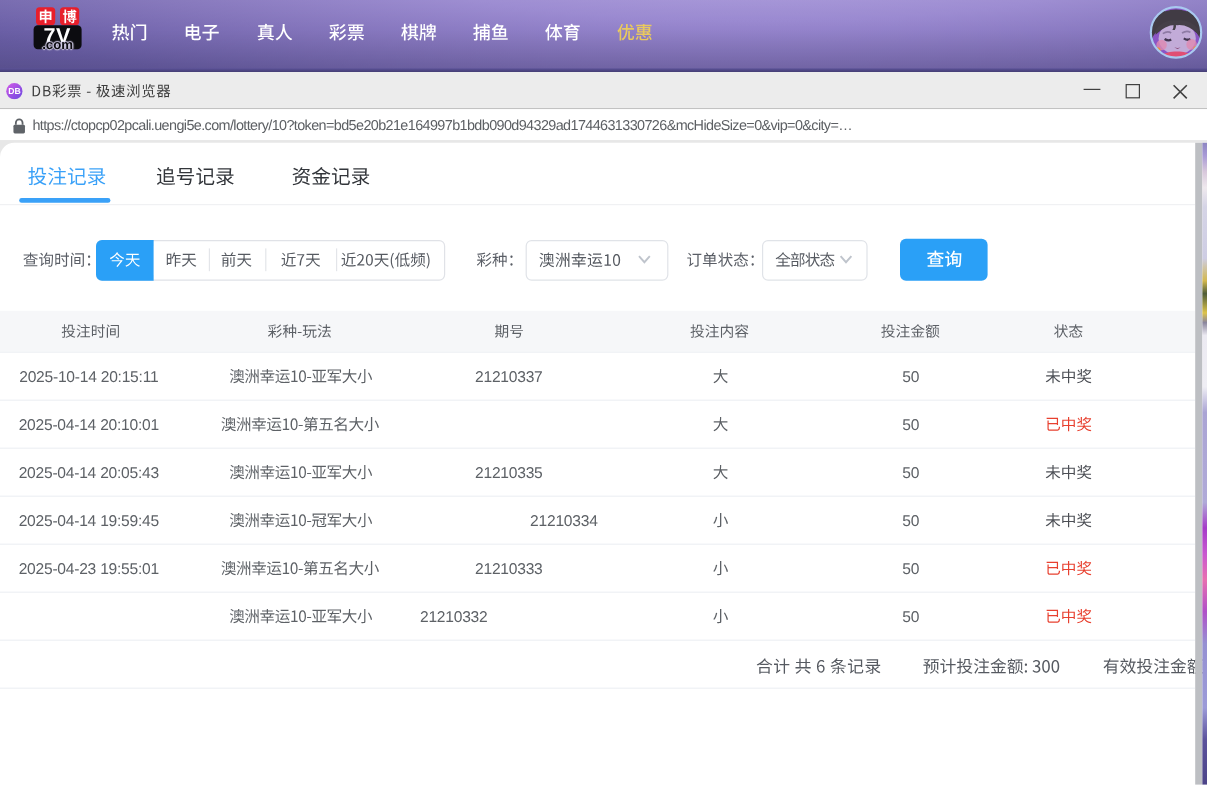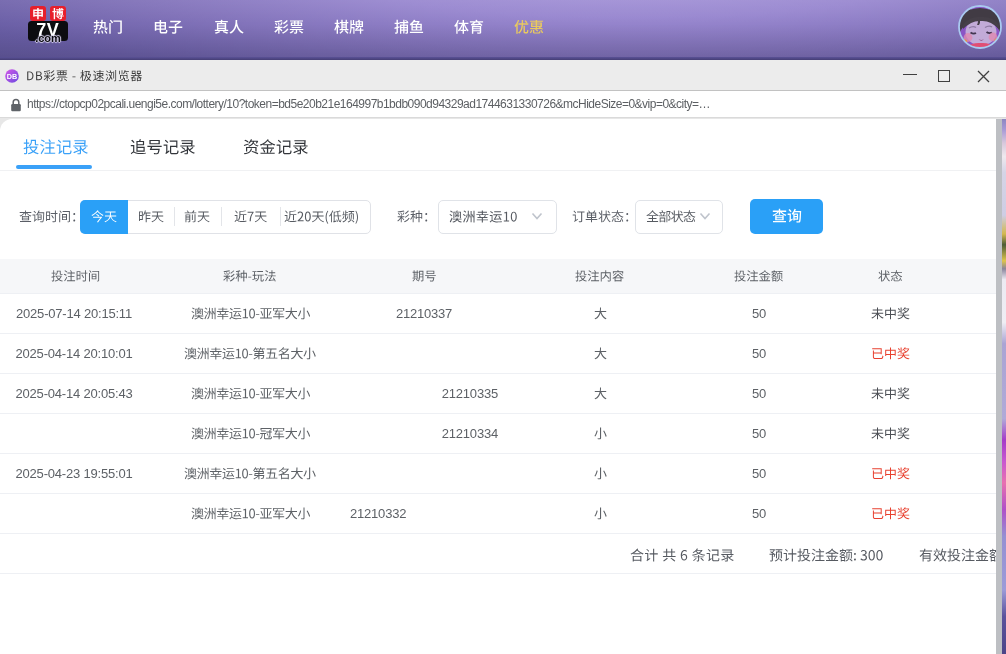--- a/index.html
+++ b/index.html
@@ -257,21 +257,21 @@
 <svg style="position:absolute;left:734.4px;top:267.4px" width="53" height="20" viewBox="0 0 53 20">
       <g transform="translate(0,13.53)">
         <path d="M2.3 -10.3V-7.8H0.6V-7.0H2.3V-4.3C1.6 -4.1 0.9 -3.9 0.4 -3.8L0.7 -2.9L2.3 -3.4V-0.2C2.3 -0.0 2.2 0.0 2.0 0.0C1.9 0.0 1.3 0.1 0.7 0.0C0.9 0.3 1.0 0.7 1.0 0.9C1.9 0.9 2.4 0.9 2.7 0.7C3.0 0.6 3.1 0.3 3.1 -0.2V-3.7L4.4 -4.0L4.3 -4.9L3.1 -4.6V-7.0H4.7V-7.8H3.1V-10.3ZM5.8 -9.9V-8.5C5.8 -7.7 5.6 -6.6 4.2 -5.9C4.4 -5.7 4.7 -5.4 4.8 -5.2C6.4 -6.1 6.7 -7.4 6.7 -8.5V-9.0H8.8V-7.1C8.8 -6.1 9.0 -5.8 9.9 -5.8C10.1 -5.8 10.7 -5.8 10.9 -5.8C11.2 -5.8 11.5 -5.8 11.6 -5.8C11.6 -6.0 11.5 -6.4 11.5 -6.6C11.4 -6.6 11.1 -6.6 10.9 -6.6C10.7 -6.6 10.1 -6.6 10.0 -6.6C9.8 -6.6 9.7 -6.7 9.7 -7.0V-9.9ZM9.7 -4.0C9.2 -3.1 8.6 -2.3 7.8 -1.7C7.0 -2.3 6.3 -3.1 5.9 -4.0ZM4.6 -4.9V-4.0H5.1L5.0 -4.0C5.5 -2.9 6.2 -1.9 7.0 -1.1C6.0 -0.5 4.8 -0.1 3.6 0.2C3.8 0.4 4.0 0.8 4.1 1.0C5.4 0.7 6.7 0.2 7.7 -0.5C8.7 0.2 9.9 0.7 11.2 1.0C11.3 0.8 11.6 0.4 11.8 0.1C10.6 -0.1 9.5 -0.5 8.5 -1.1C9.6 -2.0 10.4 -3.2 10.9 -4.7L10.3 -4.9L10.2 -4.9Z M13.5 -9.5C14.3 -9.1 15.3 -8.5 15.8 -8.1L16.3 -8.9C15.8 -9.3 14.8 -9.8 14.0 -10.2ZM12.8 -6.1C13.6 -5.7 14.6 -5.2 15.1 -4.8L15.6 -5.5C15.1 -5.9 14.1 -6.5 13.3 -6.8ZM13.2 0.2 13.9 0.8C14.7 -0.3 15.5 -1.8 16.2 -3.1L15.5 -3.8C14.8 -2.3 13.8 -0.7 13.2 0.2ZM19.0 -10.1C19.5 -9.4 19.9 -8.6 20.1 -8.0L21.0 -8.4C20.8 -8.9 20.3 -9.8 19.9 -10.4ZM16.4 -8.0V-7.1H19.6V-4.3H16.9V-3.5H19.6V-0.3H16.0V0.6H24.1V-0.3H20.6V-3.5H23.4V-4.3H20.6V-7.1H23.8V-8.0Z M27.0 -2.7C27.5 -2.0 28.0 -1.0 28.2 -0.4L29.0 -0.8C28.8 -1.4 28.3 -2.3 27.8 -3.0ZM33.6 -3.0C33.3 -2.3 32.8 -1.3 32.3 -0.7L33.0 -0.4C33.5 -1.0 34.0 -1.9 34.5 -2.6ZM30.7 -10.4C29.6 -8.6 27.3 -7.2 25.0 -6.4C25.2 -6.2 25.5 -5.8 25.6 -5.6C26.3 -5.8 26.9 -6.1 27.6 -6.5V-5.8H30.2V-4.1H26.0V-3.3H30.2V-0.2H25.4V0.6H36.1V-0.2H31.2V-3.3H35.5V-4.1H31.2V-5.8H33.9V-6.6C34.6 -6.2 35.3 -5.9 35.9 -5.6C36.1 -5.9 36.3 -6.2 36.6 -6.4C34.7 -7.0 32.5 -8.3 31.3 -9.6L31.6 -10.1ZM33.8 -6.6H27.9C29.0 -7.3 30.0 -8.1 30.8 -9.0C31.6 -8.1 32.7 -7.3 33.8 -6.6Z M45.4 -6.1C45.4 -2.3 45.2 -0.6 42.5 0.4C42.7 0.5 42.9 0.8 43.0 1.0C45.9 -0.0 46.2 -2.0 46.2 -6.1ZM46.0 -1.0C46.8 -0.4 47.8 0.4 48.3 0.9L48.9 0.3C48.3 -0.2 47.3 -1.0 46.5 -1.6ZM43.4 -7.5V-1.7H44.2V-6.8H47.4V-1.7H48.2V-7.5H45.9C46.0 -7.9 46.2 -8.3 46.3 -8.8H48.6V-9.6H43.2V-8.8H45.5C45.4 -8.4 45.2 -7.9 45.1 -7.5ZM39.5 -10.1C39.7 -9.8 39.9 -9.5 40.0 -9.2H37.7V-7.3H38.5V-8.4H42.2V-7.3H43.0V-9.2H41.0C40.8 -9.5 40.6 -10.0 40.4 -10.3ZM38.4 -2.9V0.9H39.3V0.5H41.4V0.9H42.3V-2.9ZM39.3 -0.3V-2.1H41.4V-0.3ZM38.7 -5.1 39.7 -4.6C39.0 -4.1 38.2 -3.8 37.4 -3.5C37.5 -3.3 37.7 -2.9 37.8 -2.7C38.7 -3.0 39.6 -3.5 40.4 -4.2C41.2 -3.8 42.0 -3.3 42.4 -3.0L43.1 -3.6C42.6 -3.9 41.8 -4.4 41.1 -4.8C41.7 -5.4 42.2 -6.1 42.5 -6.8L42.0 -7.2L41.9 -7.1H40.0C40.1 -7.4 40.2 -7.6 40.4 -7.8L39.5 -8.0C39.2 -7.2 38.4 -6.2 37.4 -5.5C37.6 -5.3 37.8 -5.1 37.9 -4.9C38.6 -5.3 39.1 -5.9 39.5 -6.4H41.4C41.1 -5.9 40.7 -5.5 40.3 -5.2L39.3 -5.7Z" fill="#5c6066"></path>
       </g>
     </svg>
 <svg style="position:absolute;left:877.7px;top:267.4px" width="29" height="20" viewBox="0 0 29 20">
       <g transform="translate(0,13.53)">
         <path d="M9.1 -9.5C9.7 -8.8 10.3 -7.9 10.6 -7.3L11.3 -7.8C11.0 -8.4 10.4 -9.2 9.8 -9.9ZM0.6 -8.3C1.2 -7.6 1.9 -6.6 2.2 -6.0L2.9 -6.5C2.6 -7.1 1.9 -8.0 1.3 -8.7ZM7.2 -10.3V-7.4L7.2 -6.7H4.4V-5.8H7.2C7.0 -3.8 6.3 -1.5 4.0 0.4C4.3 0.5 4.6 0.8 4.8 1.0C6.6 -0.6 7.5 -2.4 7.9 -4.2C8.5 -1.9 9.6 -0.1 11.3 1.0C11.4 0.7 11.7 0.4 12.0 0.2C10.0 -0.9 8.9 -3.1 8.3 -5.8H11.7V-6.7H8.1L8.2 -7.4V-10.3ZM0.4 -2.4 0.9 -1.6C1.6 -2.2 2.3 -2.9 3.0 -3.6V1.0H3.9V-10.3H3.0V-4.7C2.1 -3.8 1.1 -2.9 0.4 -2.4Z M17.0 -5.0C17.7 -4.6 18.6 -4.0 19.0 -3.5L19.8 -4.0C19.3 -4.5 18.5 -5.1 17.8 -5.5ZM15.6 -3.0V-0.6C15.6 0.5 16.0 0.7 17.4 0.7C17.7 0.7 20.0 0.7 20.3 0.7C21.5 0.7 21.8 0.3 21.9 -1.2C21.6 -1.3 21.3 -1.4 21.1 -1.6C21.0 -0.3 20.9 -0.1 20.2 -0.1C19.7 -0.1 17.8 -0.1 17.5 -0.1C16.7 -0.1 16.5 -0.2 16.5 -0.6V-3.0ZM17.3 -3.3C18.0 -2.6 18.9 -1.7 19.3 -1.1L20.0 -1.6C19.6 -2.2 18.8 -3.1 18.0 -3.7ZM21.5 -2.9C22.1 -1.8 22.8 -0.4 23.0 0.4L23.9 0.1C23.6 -0.8 23.0 -2.1 22.3 -3.1ZM14.2 -3.0C14.0 -2.0 13.5 -0.7 13.0 0.1L13.8 0.5C14.3 -0.3 14.7 -1.7 15.0 -2.7ZM18.0 -10.4C18.0 -9.8 17.9 -9.2 17.8 -8.6H13.0V-7.7H17.5C16.9 -6.1 15.7 -4.8 12.9 -4.1C13.1 -3.9 13.3 -3.5 13.4 -3.3C16.6 -4.2 17.9 -5.8 18.5 -7.7C19.4 -5.5 21.0 -4.0 23.5 -3.4C23.6 -3.6 23.9 -4.0 24.1 -4.2C21.9 -4.7 20.3 -6.0 19.5 -7.7H24.0V-8.6H18.7C18.8 -9.2 18.9 -9.8 19.0 -10.4Z" fill="#5c6066"></path>
       </g>
     </svg>
-<div class="t13" style="left:0px;top:293.5px;width:148px;text-align:center">2025-07-14 20:15:11</div>
+<div class="t13" style="left:0px;top:293.5px;width:148px;text-align:center">2025-10-14 20:15:11</div>
 <svg style="position:absolute;left:190.5px;top:303.9px" width="123" height="21" viewBox="0 0 123 21">
       <g transform="translate(0,14.30)">
         <path d="M5.8 -8.2C6.1 -7.8 6.5 -7.2 6.7 -6.9L7.3 -7.2C7.1 -7.5 6.8 -8.1 6.4 -8.5ZM9.4 -8.5C9.3 -8.1 8.9 -7.5 8.7 -7.1L9.2 -6.9C9.5 -7.2 9.8 -7.7 10.1 -8.2ZM8.5 -5.6C8.9 -5.1 9.5 -4.5 9.8 -4.1L10.3 -4.5C10.0 -4.9 9.4 -5.5 9.0 -6.0ZM1.1 -10.1C1.8 -9.7 2.7 -9.1 3.2 -8.7L3.8 -9.5C3.3 -9.8 2.4 -10.4 1.7 -10.8ZM0.5 -6.6C1.2 -6.2 2.2 -5.6 2.7 -5.3L3.2 -6.0C2.7 -6.4 1.8 -6.9 1.1 -7.3ZM0.8 0.3 1.7 0.9C2.2 -0.3 2.9 -1.9 3.4 -3.3L2.7 -3.8C2.1 -2.4 1.3 -0.7 0.8 0.3ZM7.6 -8.6V-6.7H5.6V-6.0H7.1C6.7 -5.5 6.1 -4.9 5.5 -4.6C5.7 -4.5 5.8 -4.2 5.9 -4.0C6.5 -4.4 7.2 -5.0 7.6 -5.6V-4.0H8.3V-6.0H10.5V-6.7H8.3V-8.6ZM7.5 -10.9C7.4 -10.6 7.3 -10.1 7.1 -9.6H4.3V-3.2H5.2V-8.8H10.9V-3.3H11.8V-9.6H8.1L8.6 -10.7ZM7.5 -3.4C7.5 -3.2 7.5 -2.9 7.4 -2.7H3.6V-1.8H7.1C6.6 -0.8 5.6 -0.1 3.4 0.2C3.5 0.4 3.8 0.8 3.9 1.1C6.2 0.6 7.4 -0.2 8.0 -1.5C8.7 -0.1 10.0 0.7 12.0 1.0C12.1 0.8 12.4 0.4 12.6 0.2C10.7 -0.0 9.4 -0.7 8.7 -1.8H12.3V-2.7H8.4C8.4 -2.9 8.4 -3.2 8.5 -3.4Z M18.0 -10.6V-6.1C18.0 -3.7 17.8 -1.4 16.2 0.5C16.5 0.6 16.8 0.9 17.0 1.0C18.7 -1.0 18.9 -3.5 18.9 -6.1V-10.6ZM17.0 -7.2C16.8 -6.2 16.5 -4.9 15.9 -4.1L16.7 -3.7C17.2 -4.5 17.5 -5.9 17.7 -7.0ZM19.0 -6.8C19.4 -5.9 19.7 -4.7 19.8 -3.9L20.6 -4.2C20.5 -5.0 20.1 -6.2 19.7 -7.0ZM13.7 -10.1C14.4 -9.7 15.4 -9.1 15.8 -8.6L16.4 -9.4C15.9 -9.8 15.0 -10.4 14.3 -10.8ZM13.1 -6.6C13.9 -6.2 14.9 -5.6 15.3 -5.3L15.9 -6.0C15.4 -6.4 14.4 -6.9 13.7 -7.3ZM13.4 0.4 14.3 0.9C14.8 -0.3 15.5 -1.9 16.0 -3.3L15.2 -3.8C14.7 -2.3 13.9 -0.7 13.4 0.4ZM23.6 -10.6V-4.6C23.3 -5.4 22.8 -6.5 22.3 -7.3L21.7 -7.0V-10.4H20.8V0.8H21.7V-6.8C22.2 -5.9 22.7 -4.7 22.9 -3.9L23.6 -4.2V1.0H24.5V-10.6Z M27.0 -4.4V-3.6H31.3V-2.0H26.3V-1.2H31.3V1.1H32.3V-1.2H37.3V-2.0H32.3V-3.6H36.7V-4.4H34.3C34.7 -4.9 35.0 -5.5 35.3 -6.0L34.3 -6.3C34.1 -5.8 33.7 -5.0 33.4 -4.4H29.5L30.2 -4.7C30.0 -5.1 29.7 -5.8 29.4 -6.3H37.7V-7.2H32.3V-8.7H36.3V-9.5H32.3V-10.9H31.3V-9.5H27.3V-8.7H31.3V-7.2H25.9V-6.3H29.3L28.4 -6.1C28.7 -5.6 29.0 -4.9 29.2 -4.4Z M42.9 -10.1V-9.2H49.4V-10.1ZM38.8 -9.6C39.6 -9.1 40.6 -8.3 41.1 -7.9L41.8 -8.6C41.3 -9.0 40.2 -9.7 39.5 -10.2ZM42.8 -1.5C43.2 -1.7 43.8 -1.8 48.7 -2.2L49.2 -1.2L50.1 -1.7C49.5 -2.7 48.5 -4.4 47.7 -5.6L46.9 -5.2C47.3 -4.6 47.8 -3.8 48.2 -3.0L43.9 -2.7C44.6 -3.7 45.3 -5.0 45.8 -6.2H50.4V-7.1H42.0V-6.2H44.7C44.2 -4.9 43.4 -3.6 43.2 -3.3C42.9 -2.9 42.7 -2.6 42.5 -2.5C42.6 -2.3 42.8 -1.8 42.8 -1.5ZM41.2 -6.4H38.5V-5.5H40.3V-1.3C39.7 -1.1 39.1 -0.5 38.4 0.2L39.1 1.1C39.8 0.2 40.4 -0.5 40.8 -0.5C41.1 -0.5 41.6 -0.1 42.1 0.2C43.0 0.8 44.1 0.9 45.7 0.9C47.1 0.9 49.3 0.9 50.2 0.8C50.2 0.5 50.4 0.0 50.5 -0.3C49.2 -0.1 47.2 -0.0 45.7 -0.0C44.3 -0.0 43.2 -0.1 42.3 -0.7C41.8 -1.0 41.5 -1.2 41.2 -1.4Z M51.7 0.0H57.0V-1.0H55.1V-9.5H54.1C53.6 -9.2 53.0 -9.0 52.2 -8.9V-8.1H53.9V-1.0H51.7Z M61.1 0.2C62.9 0.2 64.0 -1.5 64.0 -4.8C64.0 -8.1 62.9 -9.7 61.1 -9.7C59.3 -9.7 58.1 -8.1 58.1 -4.8C58.1 -1.5 59.3 0.2 61.1 0.2ZM61.1 -0.8C60.0 -0.8 59.3 -2.0 59.3 -4.8C59.3 -7.6 60.0 -8.8 61.1 -8.8C62.2 -8.8 62.9 -7.6 62.9 -4.8C62.9 -2.0 62.2 -0.8 61.1 -0.8Z M64.9 -3.2H68.3V-4.1H64.9Z M79.4 -7.3C78.9 -6.0 78.1 -4.2 77.4 -3.0L78.3 -2.7C78.9 -3.8 79.7 -5.5 80.3 -7.0ZM69.6 -7.0C70.2 -5.6 71.0 -3.7 71.3 -2.6L72.2 -3.0C71.9 -4.1 71.1 -5.9 70.4 -7.3ZM69.4 -10.1V-9.2H72.8V-0.7H69.1V0.3H80.9V-0.7H77.0V-9.2H80.6V-10.1ZM73.8 -0.7V-9.2H76.0V-0.7Z M82.1 -10.4V-7.6H83.1V-9.5H92.2V-7.6H93.2V-10.4ZM83.9 -3.5C84.0 -3.6 84.4 -3.7 85.2 -3.7H87.6V-2.0H82.1V-1.1H87.6V1.0H88.6V-1.1H93.2V-2.0H88.6V-3.7H92.2L92.2 -4.5H88.6V-6.0H87.6V-4.5H84.8C85.3 -5.2 85.7 -5.9 86.1 -6.7H91.8V-7.5H86.5C86.7 -8.0 86.8 -8.4 87.0 -8.8L86.0 -9.1C85.8 -8.6 85.6 -8.0 85.4 -7.5H83.5V-6.7H85.0C84.7 -6.0 84.4 -5.5 84.3 -5.2C84.0 -4.8 83.8 -4.5 83.5 -4.4C83.7 -4.1 83.8 -3.7 83.9 -3.5Z M99.8 -10.9C99.8 -9.9 99.8 -8.6 99.6 -7.2H94.6V-6.2H99.4C98.9 -3.7 97.6 -1.2 94.4 0.2C94.6 0.4 94.9 0.8 95.1 1.0C98.3 -0.4 99.7 -2.9 100.3 -5.4C101.3 -2.5 103.0 -0.2 105.5 1.0C105.7 0.7 106.0 0.3 106.2 0.1C103.7 -0.9 102.0 -3.3 101.1 -6.2H106.0V-7.2H100.6C100.8 -8.6 100.8 -9.9 100.8 -10.9Z M112.5 -10.7V-0.3C112.5 -0.1 112.4 0.0 112.1 0.0C111.8 0.1 110.9 0.1 110.0 0.0C110.1 0.3 110.3 0.8 110.4 1.0C111.6 1.1 112.4 1.0 112.9 0.9C113.3 0.7 113.5 0.4 113.5 -0.3V-10.7ZM115.6 -7.4C116.7 -5.6 117.8 -3.1 118.1 -1.6L119.1 -2.0C118.8 -3.6 117.7 -6.0 116.5 -7.8ZM109.1 -7.7C108.7 -5.9 108.0 -3.7 106.9 -2.3C107.1 -2.2 107.6 -2.0 107.8 -1.8C109.0 -3.2 109.7 -5.6 110.2 -7.5Z" fill="#5d6166"></path>
       </g>
     </svg>
 <div class="t13" style="left:350px;top:293.5px;width:148px;text-align:center">21210337</div>
 <svg style="position:absolute;left:593.5px;top:303.9px" width="17" height="21" viewBox="0 0 17 21">
       <g transform="translate(0,14.30)">
         <path d="M6.0 -10.9C6.0 -9.9 6.0 -8.6 5.8 -7.2H0.8V-6.2H5.6C5.1 -3.7 3.8 -1.2 0.6 0.2C0.8 0.4 1.1 0.8 1.3 1.0C4.5 -0.4 5.9 -2.9 6.5 -5.4C7.5 -2.5 9.2 -0.2 11.7 1.0C11.9 0.7 12.2 0.3 12.5 0.1C9.9 -0.9 8.2 -3.3 7.3 -6.2H12.2V-7.2H6.8C7.0 -8.6 7.0 -9.9 7.0 -10.9Z" fill="#5d6166"></path>
       </g>
@@ -298,32 +298,33 @@
       <g transform="translate(0,14.30)">
         <path d="M1.2 -10.1V-9.1H9.7V-5.7H2.9V-7.9H1.9V-1.3C1.9 0.3 2.6 0.7 4.7 0.7C5.2 0.7 9.0 0.7 9.6 0.7C11.7 0.7 12.1 -0.0 12.4 -2.4C12.1 -2.5 11.6 -2.7 11.4 -2.8C11.2 -0.7 11.0 -0.3 9.6 -0.3C8.7 -0.3 5.3 -0.3 4.6 -0.3C3.2 -0.3 2.9 -0.5 2.9 -1.3V-4.8H9.7V-4.1H10.7V-10.1Z M19.0 -10.9V-8.6H14.2V-2.4H15.2V-3.2H19.0V1.0H20.0V-3.2H23.7V-2.5H24.7V-8.6H20.0V-10.9ZM15.2 -4.2V-7.6H19.0V-4.2ZM23.7 -4.2H20.0V-7.6H23.7Z M27.0 -9.9C27.4 -9.2 28.0 -8.3 28.2 -7.8L29.0 -8.2C28.8 -8.8 28.2 -9.6 27.7 -10.2ZM32.0 -4.5C32.0 -4.2 31.9 -3.9 31.9 -3.6H26.8V-2.7H31.6C31.0 -1.2 29.7 -0.3 26.6 0.2C26.7 0.4 27.0 0.8 27.0 1.0C30.3 0.5 31.8 -0.7 32.5 -2.3C33.5 -0.4 35.2 0.6 37.9 1.0C38.0 0.7 38.3 0.3 38.5 0.1C35.9 -0.2 34.1 -1.0 33.3 -2.7H38.2V-3.6H32.9C33.0 -3.9 33.0 -4.2 33.1 -4.5ZM26.6 -6.1 27.0 -5.3C27.8 -5.7 28.7 -6.2 29.6 -6.7V-4.5H30.6V-10.9H29.6V-7.6C28.5 -7.0 27.4 -6.5 26.6 -6.1ZM33.8 -11.0C33.3 -10.0 32.2 -8.9 31.1 -8.3C31.3 -8.1 31.5 -7.8 31.7 -7.6C32.3 -8.0 32.9 -8.4 33.4 -9.0H37.1C36.6 -8.0 35.9 -7.3 35.0 -6.7C34.6 -7.2 34.0 -7.9 33.4 -8.3L32.7 -7.9C33.2 -7.4 33.9 -6.8 34.3 -6.3C33.3 -5.8 32.1 -5.6 30.9 -5.4C31.1 -5.2 31.3 -4.8 31.4 -4.6C34.6 -5.1 37.2 -6.4 38.3 -9.6L37.7 -9.9L37.5 -9.8H34.2C34.4 -10.1 34.5 -10.4 34.7 -10.7Z" fill="#e8402f"></path>
       </g>
     </svg>
 <div class="t13" style="left:0px;top:373.5px;width:148px;text-align:center">2025-04-14 20:05:43</div>
 <svg style="position:absolute;left:190.5px;top:383.9px" width="123" height="21" viewBox="0 0 123 21">
       <g transform="translate(0,14.30)">
         <path d="M5.8 -8.2C6.1 -7.8 6.5 -7.2 6.7 -6.9L7.3 -7.2C7.1 -7.5 6.8 -8.1 6.4 -8.5ZM9.4 -8.5C9.3 -8.1 8.9 -7.5 8.7 -7.1L9.2 -6.9C9.5 -7.2 9.8 -7.7 10.1 -8.2ZM8.5 -5.6C8.9 -5.1 9.5 -4.5 9.8 -4.1L10.3 -4.5C10.0 -4.9 9.4 -5.5 9.0 -6.0ZM1.1 -10.1C1.8 -9.7 2.7 -9.1 3.2 -8.7L3.8 -9.5C3.3 -9.8 2.4 -10.4 1.7 -10.8ZM0.5 -6.6C1.2 -6.2 2.2 -5.6 2.7 -5.3L3.2 -6.0C2.7 -6.4 1.8 -6.9 1.1 -7.3ZM0.8 0.3 1.7 0.9C2.2 -0.3 2.9 -1.9 3.4 -3.3L2.7 -3.8C2.1 -2.4 1.3 -0.7 0.8 0.3ZM7.6 -8.6V-6.7H5.6V-6.0H7.1C6.7 -5.5 6.1 -4.9 5.5 -4.6C5.7 -4.5 5.8 -4.2 5.9 -4.0C6.5 -4.4 7.2 -5.0 7.6 -5.6V-4.0H8.3V-6.0H10.5V-6.7H8.3V-8.6ZM7.5 -10.9C7.4 -10.6 7.3 -10.1 7.1 -9.6H4.3V-3.2H5.2V-8.8H10.9V-3.3H11.8V-9.6H8.1L8.6 -10.7ZM7.5 -3.4C7.5 -3.2 7.5 -2.9 7.4 -2.7H3.6V-1.8H7.1C6.6 -0.8 5.6 -0.1 3.4 0.2C3.5 0.4 3.8 0.8 3.9 1.1C6.2 0.6 7.4 -0.2 8.0 -1.5C8.7 -0.1 10.0 0.7 12.0 1.0C12.1 0.8 12.4 0.4 12.6 0.2C10.7 -0.0 9.4 -0.7 8.7 -1.8H12.3V-2.7H8.4C8.4 -2.9 8.4 -3.2 8.5 -3.4Z M18.0 -10.6V-6.1C18.0 -3.7 17.8 -1.4 16.2 0.5C16.5 0.6 16.8 0.9 17.0 1.0C18.7 -1.0 18.9 -3.5 18.9 -6.1V-10.6ZM17.0 -7.2C16.8 -6.2 16.5 -4.9 15.9 -4.1L16.7 -3.7C17.2 -4.5 17.5 -5.9 17.7 -7.0ZM19.0 -6.8C19.4 -5.9 19.7 -4.7 19.8 -3.9L20.6 -4.2C20.5 -5.0 20.1 -6.2 19.7 -7.0ZM13.7 -10.1C14.4 -9.7 15.4 -9.1 15.8 -8.6L16.4 -9.4C15.9 -9.8 15.0 -10.4 14.3 -10.8ZM13.1 -6.6C13.9 -6.2 14.9 -5.6 15.3 -5.3L15.9 -6.0C15.4 -6.4 14.4 -6.9 13.7 -7.3ZM13.4 0.4 14.3 0.9C14.8 -0.3 15.5 -1.9 16.0 -3.3L15.2 -3.8C14.7 -2.3 13.9 -0.7 13.4 0.4ZM23.6 -10.6V-4.6C23.3 -5.4 22.8 -6.5 22.3 -7.3L21.7 -7.0V-10.4H20.8V0.8H21.7V-6.8C22.2 -5.9 22.7 -4.7 22.9 -3.9L23.6 -4.2V1.0H24.5V-10.6Z M27.0 -4.4V-3.6H31.3V-2.0H26.3V-1.2H31.3V1.1H32.3V-1.2H37.3V-2.0H32.3V-3.6H36.7V-4.4H34.3C34.7 -4.9 35.0 -5.5 35.3 -6.0L34.3 -6.3C34.1 -5.8 33.7 -5.0 33.4 -4.4H29.5L30.2 -4.7C30.0 -5.1 29.7 -5.8 29.4 -6.3H37.7V-7.2H32.3V-8.7H36.3V-9.5H32.3V-10.9H31.3V-9.5H27.3V-8.7H31.3V-7.2H25.9V-6.3H29.3L28.4 -6.1C28.7 -5.6 29.0 -4.9 29.2 -4.4Z M42.9 -10.1V-9.2H49.4V-10.1ZM38.8 -9.6C39.6 -9.1 40.6 -8.3 41.1 -7.9L41.8 -8.6C41.3 -9.0 40.2 -9.7 39.5 -10.2ZM42.8 -1.5C43.2 -1.7 43.8 -1.8 48.7 -2.2L49.2 -1.2L50.1 -1.7C49.5 -2.7 48.5 -4.4 47.7 -5.6L46.9 -5.2C47.3 -4.6 47.8 -3.8 48.2 -3.0L43.9 -2.7C44.6 -3.7 45.3 -5.0 45.8 -6.2H50.4V-7.1H42.0V-6.2H44.7C44.2 -4.9 43.4 -3.6 43.2 -3.3C42.9 -2.9 42.7 -2.6 42.5 -2.5C42.6 -2.3 42.8 -1.8 42.8 -1.5ZM41.2 -6.4H38.5V-5.5H40.3V-1.3C39.7 -1.1 39.1 -0.5 38.4 0.2L39.1 1.1C39.8 0.2 40.4 -0.5 40.8 -0.5C41.1 -0.5 41.6 -0.1 42.1 0.2C43.0 0.8 44.1 0.9 45.7 0.9C47.1 0.9 49.3 0.9 50.2 0.8C50.2 0.5 50.4 0.0 50.5 -0.3C49.2 -0.1 47.2 -0.0 45.7 -0.0C44.3 -0.0 43.2 -0.1 42.3 -0.7C41.8 -1.0 41.5 -1.2 41.2 -1.4Z M51.7 0.0H57.0V-1.0H55.1V-9.5H54.1C53.6 -9.2 53.0 -9.0 52.2 -8.9V-8.1H53.9V-1.0H51.7Z M61.1 0.2C62.9 0.2 64.0 -1.5 64.0 -4.8C64.0 -8.1 62.9 -9.7 61.1 -9.7C59.3 -9.7 58.1 -8.1 58.1 -4.8C58.1 -1.5 59.3 0.2 61.1 0.2ZM61.1 -0.8C60.0 -0.8 59.3 -2.0 59.3 -4.8C59.3 -7.6 60.0 -8.8 61.1 -8.8C62.2 -8.8 62.9 -7.6 62.9 -4.8C62.9 -2.0 62.2 -0.8 61.1 -0.8Z M64.9 -3.2H68.3V-4.1H64.9Z M79.4 -7.3C78.9 -6.0 78.1 -4.2 77.4 -3.0L78.3 -2.7C78.9 -3.8 79.7 -5.5 80.3 -7.0ZM69.6 -7.0C70.2 -5.6 71.0 -3.7 71.3 -2.6L72.2 -3.0C71.9 -4.1 71.1 -5.9 70.4 -7.3ZM69.4 -10.1V-9.2H72.8V-0.7H69.1V0.3H80.9V-0.7H77.0V-9.2H80.6V-10.1ZM73.8 -0.7V-9.2H76.0V-0.7Z M82.1 -10.4V-7.6H83.1V-9.5H92.2V-7.6H93.2V-10.4ZM83.9 -3.5C84.0 -3.6 84.4 -3.7 85.2 -3.7H87.6V-2.0H82.1V-1.1H87.6V1.0H88.6V-1.1H93.2V-2.0H88.6V-3.7H92.2L92.2 -4.5H88.6V-6.0H87.6V-4.5H84.8C85.3 -5.2 85.7 -5.9 86.1 -6.7H91.8V-7.5H86.5C86.7 -8.0 86.8 -8.4 87.0 -8.8L86.0 -9.1C85.8 -8.6 85.6 -8.0 85.4 -7.5H83.5V-6.7H85.0C84.7 -6.0 84.4 -5.5 84.3 -5.2C84.0 -4.8 83.8 -4.5 83.5 -4.4C83.7 -4.1 83.8 -3.7 83.9 -3.5Z M99.8 -10.9C99.8 -9.9 99.8 -8.6 99.6 -7.2H94.6V-6.2H99.4C98.9 -3.7 97.6 -1.2 94.4 0.2C94.6 0.4 94.9 0.8 95.1 1.0C98.3 -0.4 99.7 -2.9 100.3 -5.4C101.3 -2.5 103.0 -0.2 105.5 1.0C105.7 0.7 106.0 0.3 106.2 0.1C103.7 -0.9 102.0 -3.3 101.1 -6.2H106.0V-7.2H100.6C100.8 -8.6 100.8 -9.9 100.8 -10.9Z M112.5 -10.7V-0.3C112.5 -0.1 112.4 0.0 112.1 0.0C111.8 0.1 110.9 0.1 110.0 0.0C110.1 0.3 110.3 0.8 110.4 1.0C111.6 1.1 112.4 1.0 112.9 0.9C113.3 0.7 113.5 0.4 113.5 -0.3V-10.7ZM115.6 -7.4C116.7 -5.6 117.8 -3.1 118.1 -1.6L119.1 -2.0C118.8 -3.6 117.7 -6.0 116.5 -7.8ZM109.1 -7.7C108.7 -5.9 108.0 -3.7 106.9 -2.3C107.1 -2.2 107.6 -2.0 107.8 -1.8C109.0 -3.2 109.7 -5.6 110.2 -7.5Z" fill="#5d6166"></path>
       </g>
     </svg>
-<div class="t13" style="left:350px;top:373.5px;width:148px;text-align:right">21210335</div>
+<div class="t13" style="left:350px;top:373.5px;width:148px;text-align:center">21210335</div>
 <svg style="position:absolute;left:593.5px;top:383.9px" width="17" height="21" viewBox="0 0 17 21">
       <g transform="translate(0,14.30)">
         <path d="M6.0 -10.9C6.0 -9.9 6.0 -8.6 5.8 -7.2H0.8V-6.2H5.6C5.1 -3.7 3.8 -1.2 0.6 0.2C0.8 0.4 1.1 0.8 1.3 1.0C4.5 -0.4 5.9 -2.9 6.5 -5.4C7.5 -2.5 9.2 -0.2 11.7 1.0C11.9 0.7 12.2 0.3 12.5 0.1C9.9 -0.9 8.2 -3.3 7.3 -6.2H12.2V-7.2H6.8C7.0 -8.6 7.0 -9.9 7.0 -10.9Z" fill="#5d6166"></path>
       </g>
     </svg>
 <div class="t13" style="left:702px;top:373.5px;width:114px;text-align:center">50</div>
 <svg style="position:absolute;left:870.5px;top:383.9px" width="43" height="21" viewBox="0 0 43 21">
       <g transform="translate(0,14.30)">
         <path d="M6.0 -10.9V-8.8H1.7V-7.8H6.0V-5.6H0.8V-4.6H5.4C4.2 -2.9 2.3 -1.3 0.4 -0.5C0.7 -0.3 1.0 0.1 1.2 0.3C2.9 -0.6 4.7 -2.1 6.0 -3.8V1.0H7.0V-3.9C8.3 -2.2 10.1 -0.5 11.8 0.3C12.0 0.1 12.3 -0.3 12.6 -0.5C10.7 -1.3 8.7 -2.9 7.6 -4.6H12.2V-5.6H7.0V-7.8H11.4V-8.8H7.0V-10.9Z M19.0 -10.9V-8.6H14.2V-2.4H15.2V-3.2H19.0V1.0H20.0V-3.2H23.7V-2.5H24.7V-8.6H20.0V-10.9ZM15.2 -4.2V-7.6H19.0V-4.2ZM23.7 -4.2H20.0V-7.6H23.7Z M27.0 -9.9C27.4 -9.2 28.0 -8.3 28.2 -7.8L29.0 -8.2C28.8 -8.8 28.2 -9.6 27.7 -10.2ZM32.0 -4.5C32.0 -4.2 31.9 -3.9 31.9 -3.6H26.8V-2.7H31.6C31.0 -1.2 29.7 -0.3 26.6 0.2C26.7 0.4 27.0 0.8 27.0 1.0C30.3 0.5 31.8 -0.7 32.5 -2.3C33.5 -0.4 35.2 0.6 37.9 1.0C38.0 0.7 38.3 0.3 38.5 0.1C35.9 -0.2 34.1 -1.0 33.3 -2.7H38.2V-3.6H32.9C33.0 -3.9 33.0 -4.2 33.1 -4.5ZM26.6 -6.1 27.0 -5.3C27.8 -5.7 28.7 -6.2 29.6 -6.7V-4.5H30.6V-10.9H29.6V-7.6C28.5 -7.0 27.4 -6.5 26.6 -6.1ZM33.8 -11.0C33.3 -10.0 32.2 -8.9 31.1 -8.3C31.3 -8.1 31.5 -7.8 31.7 -7.6C32.3 -8.0 32.9 -8.4 33.4 -9.0H37.1C36.6 -8.0 35.9 -7.3 35.0 -6.7C34.6 -7.2 34.0 -7.9 33.4 -8.3L32.7 -7.9C33.2 -7.4 33.9 -6.8 34.3 -6.3C33.3 -5.8 32.1 -5.6 30.9 -5.4C31.1 -5.2 31.3 -4.8 31.4 -4.6C34.6 -5.1 37.2 -6.4 38.3 -9.6L37.7 -9.9L37.5 -9.8H34.2C34.4 -10.1 34.5 -10.4 34.7 -10.7Z" fill="#4c4f55"></path>
       </g>
     </svg>
+<div class="t13" style="left:0px;top:413.5px;width:148px;text-align:center">2025-04-14 19:59:45</div>
 <svg style="position:absolute;left:190.5px;top:423.9px" width="123" height="21" viewBox="0 0 123 21">
       <g transform="translate(0,14.30)">
         <path d="M5.8 -8.2C6.1 -7.8 6.5 -7.2 6.7 -6.9L7.3 -7.2C7.1 -7.5 6.8 -8.1 6.4 -8.5ZM9.4 -8.5C9.3 -8.1 8.9 -7.5 8.7 -7.1L9.2 -6.9C9.5 -7.2 9.8 -7.7 10.1 -8.2ZM8.5 -5.6C8.9 -5.1 9.5 -4.5 9.8 -4.1L10.3 -4.5C10.0 -4.9 9.4 -5.5 9.0 -6.0ZM1.1 -10.1C1.8 -9.7 2.7 -9.1 3.2 -8.7L3.8 -9.5C3.3 -9.8 2.4 -10.4 1.7 -10.8ZM0.5 -6.6C1.2 -6.2 2.2 -5.6 2.7 -5.3L3.2 -6.0C2.7 -6.4 1.8 -6.9 1.1 -7.3ZM0.8 0.3 1.7 0.9C2.2 -0.3 2.9 -1.9 3.4 -3.3L2.7 -3.8C2.1 -2.4 1.3 -0.7 0.8 0.3ZM7.6 -8.6V-6.7H5.6V-6.0H7.1C6.7 -5.5 6.1 -4.9 5.5 -4.6C5.7 -4.5 5.8 -4.2 5.9 -4.0C6.5 -4.4 7.2 -5.0 7.6 -5.6V-4.0H8.3V-6.0H10.5V-6.7H8.3V-8.6ZM7.5 -10.9C7.4 -10.6 7.3 -10.1 7.1 -9.6H4.3V-3.2H5.2V-8.8H10.9V-3.3H11.8V-9.6H8.1L8.6 -10.7ZM7.5 -3.4C7.5 -3.2 7.5 -2.9 7.4 -2.7H3.6V-1.8H7.1C6.6 -0.8 5.6 -0.1 3.4 0.2C3.5 0.4 3.8 0.8 3.9 1.1C6.2 0.6 7.4 -0.2 8.0 -1.5C8.7 -0.1 10.0 0.7 12.0 1.0C12.1 0.8 12.4 0.4 12.6 0.2C10.7 -0.0 9.4 -0.7 8.7 -1.8H12.3V-2.7H8.4C8.4 -2.9 8.4 -3.2 8.5 -3.4Z M18.0 -10.6V-6.1C18.0 -3.7 17.8 -1.4 16.2 0.5C16.5 0.6 16.8 0.9 17.0 1.0C18.7 -1.0 18.9 -3.5 18.9 -6.1V-10.6ZM17.0 -7.2C16.8 -6.2 16.5 -4.9 15.9 -4.1L16.7 -3.7C17.2 -4.5 17.5 -5.9 17.7 -7.0ZM19.0 -6.8C19.4 -5.9 19.7 -4.7 19.8 -3.9L20.6 -4.2C20.5 -5.0 20.1 -6.2 19.7 -7.0ZM13.7 -10.1C14.4 -9.7 15.4 -9.1 15.8 -8.6L16.4 -9.4C15.9 -9.8 15.0 -10.4 14.3 -10.8ZM13.1 -6.6C13.9 -6.2 14.9 -5.6 15.3 -5.3L15.9 -6.0C15.4 -6.4 14.4 -6.9 13.7 -7.3ZM13.4 0.4 14.3 0.9C14.8 -0.3 15.5 -1.9 16.0 -3.3L15.2 -3.8C14.7 -2.3 13.9 -0.7 13.4 0.4ZM23.6 -10.6V-4.6C23.3 -5.4 22.8 -6.5 22.3 -7.3L21.7 -7.0V-10.4H20.8V0.8H21.7V-6.8C22.2 -5.9 22.7 -4.7 22.9 -3.9L23.6 -4.2V1.0H24.5V-10.6Z M27.0 -4.4V-3.6H31.3V-2.0H26.3V-1.2H31.3V1.1H32.3V-1.2H37.3V-2.0H32.3V-3.6H36.7V-4.4H34.3C34.7 -4.9 35.0 -5.5 35.3 -6.0L34.3 -6.3C34.1 -5.8 33.7 -5.0 33.4 -4.4H29.5L30.2 -4.7C30.0 -5.1 29.7 -5.8 29.4 -6.3H37.7V-7.2H32.3V-8.7H36.3V-9.5H32.3V-10.9H31.3V-9.5H27.3V-8.7H31.3V-7.2H25.9V-6.3H29.3L28.4 -6.1C28.7 -5.6 29.0 -4.9 29.2 -4.4Z M42.9 -10.1V-9.2H49.4V-10.1ZM38.8 -9.6C39.6 -9.1 40.6 -8.3 41.1 -7.9L41.8 -8.6C41.3 -9.0 40.2 -9.7 39.5 -10.2ZM42.8 -1.5C43.2 -1.7 43.8 -1.8 48.7 -2.2L49.2 -1.2L50.1 -1.7C49.5 -2.7 48.5 -4.4 47.7 -5.6L46.9 -5.2C47.3 -4.6 47.8 -3.8 48.2 -3.0L43.9 -2.7C44.6 -3.7 45.3 -5.0 45.8 -6.2H50.4V-7.1H42.0V-6.2H44.7C44.2 -4.9 43.4 -3.6 43.2 -3.3C42.9 -2.9 42.7 -2.6 42.5 -2.5C42.6 -2.3 42.8 -1.8 42.8 -1.5ZM41.2 -6.4H38.5V-5.5H40.3V-1.3C39.7 -1.1 39.1 -0.5 38.4 0.2L39.1 1.1C39.8 0.2 40.4 -0.5 40.8 -0.5C41.1 -0.5 41.6 -0.1 42.1 0.2C43.0 0.8 44.1 0.9 45.7 0.9C47.1 0.9 49.3 0.9 50.2 0.8C50.2 0.5 50.4 0.0 50.5 -0.3C49.2 -0.1 47.2 -0.0 45.7 -0.0C44.3 -0.0 43.2 -0.1 42.3 -0.7C41.8 -1.0 41.5 -1.2 41.2 -1.4Z M51.7 0.0H57.0V-1.0H55.1V-9.5H54.1C53.6 -9.2 53.0 -9.0 52.2 -8.9V-8.1H53.9V-1.0H51.7Z M61.1 0.2C62.9 0.2 64.0 -1.5 64.0 -4.8C64.0 -8.1 62.9 -9.7 61.1 -9.7C59.3 -9.7 58.1 -8.1 58.1 -4.8C58.1 -1.5 59.3 0.2 61.1 0.2ZM61.1 -0.8C60.0 -0.8 59.3 -2.0 59.3 -4.8C59.3 -7.6 60.0 -8.8 61.1 -8.8C62.2 -8.8 62.9 -7.6 62.9 -4.8C62.9 -2.0 62.2 -0.8 61.1 -0.8Z M64.9 -3.2H68.3V-4.1H64.9Z M70.1 -7.8V-6.9H74.7V-7.8ZM69.5 -10.3V-8.0H70.5V-9.4H79.5V-8.0H80.5V-10.3ZM75.6 -4.8C76.0 -4.1 76.5 -3.2 76.7 -2.5L77.5 -2.9C77.3 -3.5 76.8 -4.4 76.3 -5.1ZM69.2 -5.3V-4.4H70.7V-3.5C70.7 -2.3 70.4 -0.8 68.9 0.4C69.1 0.5 69.5 0.8 69.6 1.0C71.2 -0.2 71.6 -2.1 71.6 -3.5V-4.4H73.0V-0.6C73.0 0.6 73.5 0.9 75.2 0.9C75.6 0.9 78.6 0.9 79.0 0.9C80.5 0.9 80.9 0.4 81.0 -1.4C80.8 -1.5 80.4 -1.6 80.1 -1.8C80.0 -0.3 79.9 0.0 79.0 0.0C78.3 0.0 75.7 0.0 75.2 0.0C74.1 0.0 73.9 -0.1 73.9 -0.6V-4.4H75.1V-5.3ZM78.4 -8.3V-6.7H75.1V-5.8H78.4V-1.9C78.4 -1.7 78.4 -1.7 78.2 -1.7C78.0 -1.6 77.5 -1.6 76.8 -1.7C77.0 -1.4 77.1 -1.0 77.2 -0.8C78.0 -0.8 78.5 -0.8 78.9 -0.9C79.3 -1.1 79.4 -1.4 79.4 -1.8V-5.8H80.8V-6.7H79.4V-8.3Z M82.1 -10.4V-7.6H83.1V-9.5H92.2V-7.6H93.2V-10.4ZM83.9 -3.5C84.0 -3.6 84.4 -3.7 85.2 -3.7H87.6V-2.0H82.1V-1.1H87.6V1.0H88.6V-1.1H93.2V-2.0H88.6V-3.7H92.2L92.2 -4.5H88.6V-6.0H87.6V-4.5H84.8C85.3 -5.2 85.7 -5.9 86.1 -6.7H91.8V-7.5H86.5C86.7 -8.0 86.8 -8.4 87.0 -8.8L86.0 -9.1C85.8 -8.6 85.6 -8.0 85.4 -7.5H83.5V-6.7H85.0C84.7 -6.0 84.4 -5.5 84.3 -5.2C84.0 -4.8 83.8 -4.5 83.5 -4.4C83.7 -4.1 83.8 -3.7 83.9 -3.5Z M99.8 -10.9C99.8 -9.9 99.8 -8.6 99.6 -7.2H94.6V-6.2H99.4C98.9 -3.7 97.6 -1.2 94.4 0.2C94.6 0.4 94.9 0.8 95.1 1.0C98.3 -0.4 99.7 -2.9 100.3 -5.4C101.3 -2.5 103.0 -0.2 105.5 1.0C105.7 0.7 106.0 0.3 106.2 0.1C103.7 -0.9 102.0 -3.3 101.1 -6.2H106.0V-7.2H100.6C100.8 -8.6 100.8 -9.9 100.8 -10.9Z M112.5 -10.7V-0.3C112.5 -0.1 112.4 0.0 112.1 0.0C111.8 0.1 110.9 0.1 110.0 0.0C110.1 0.3 110.3 0.8 110.4 1.0C111.6 1.1 112.4 1.0 112.9 0.9C113.3 0.7 113.5 0.4 113.5 -0.3V-10.7ZM115.6 -7.4C116.7 -5.6 117.8 -3.1 118.1 -1.6L119.1 -2.0C118.8 -3.6 117.7 -6.0 116.5 -7.8ZM109.1 -7.7C108.7 -5.9 108.0 -3.7 106.9 -2.3C107.1 -2.2 107.6 -2.0 107.8 -1.8C109.0 -3.2 109.7 -5.6 110.2 -7.5Z" fill="#5d6166"></path>
       </g>
     </svg>
 <div class="t13" style="left:350px;top:413.5px;width:148px;text-align:right">21210334</div>
 <svg style="position:absolute;left:593.5px;top:423.9px" width="17" height="21" viewBox="0 0 17 21">
       <g transform="translate(0,14.30)">
         <path d="M6.0 -10.7V-0.3C6.0 -0.1 5.9 0.0 5.7 0.0C5.4 0.1 4.5 0.1 3.5 0.0C3.7 0.3 3.8 0.8 3.9 1.0C5.1 1.1 5.9 1.0 6.4 0.9C6.9 0.7 7.1 0.4 7.1 -0.3V-10.7ZM9.2 -7.4C10.3 -5.6 11.3 -3.1 11.6 -1.6L12.7 -2.0C12.3 -3.6 11.2 -6.0 10.1 -7.8ZM2.6 -7.7C2.3 -5.9 1.6 -3.7 0.4 -2.3C0.7 -2.2 1.1 -2.0 1.3 -1.8C2.5 -3.2 3.3 -5.6 3.7 -7.5Z" fill="#5d6166"></path>
       </g>
@@ -333,20 +334,21 @@
       <g transform="translate(0,14.30)">
         <path d="M6.0 -10.9V-8.8H1.7V-7.8H6.0V-5.6H0.8V-4.6H5.4C4.2 -2.9 2.3 -1.3 0.4 -0.5C0.7 -0.3 1.0 0.1 1.2 0.3C2.9 -0.6 4.7 -2.1 6.0 -3.8V1.0H7.0V-3.9C8.3 -2.2 10.1 -0.5 11.8 0.3C12.0 0.1 12.3 -0.3 12.6 -0.5C10.7 -1.3 8.7 -2.9 7.6 -4.6H12.2V-5.6H7.0V-7.8H11.4V-8.8H7.0V-10.9Z M19.0 -10.9V-8.6H14.2V-2.4H15.2V-3.2H19.0V1.0H20.0V-3.2H23.7V-2.5H24.7V-8.6H20.0V-10.9ZM15.2 -4.2V-7.6H19.0V-4.2ZM23.7 -4.2H20.0V-7.6H23.7Z M27.0 -9.9C27.4 -9.2 28.0 -8.3 28.2 -7.8L29.0 -8.2C28.8 -8.8 28.2 -9.6 27.7 -10.2ZM32.0 -4.5C32.0 -4.2 31.9 -3.9 31.9 -3.6H26.8V-2.7H31.6C31.0 -1.2 29.7 -0.3 26.6 0.2C26.7 0.4 27.0 0.8 27.0 1.0C30.3 0.5 31.8 -0.7 32.5 -2.3C33.5 -0.4 35.2 0.6 37.9 1.0C38.0 0.7 38.3 0.3 38.5 0.1C35.9 -0.2 34.1 -1.0 33.3 -2.7H38.2V-3.6H32.9C33.0 -3.9 33.0 -4.2 33.1 -4.5ZM26.6 -6.1 27.0 -5.3C27.8 -5.7 28.7 -6.2 29.6 -6.7V-4.5H30.6V-10.9H29.6V-7.6C28.5 -7.0 27.4 -6.5 26.6 -6.1ZM33.8 -11.0C33.3 -10.0 32.2 -8.9 31.1 -8.3C31.3 -8.1 31.5 -7.8 31.7 -7.6C32.3 -8.0 32.9 -8.4 33.4 -9.0H37.1C36.6 -8.0 35.9 -7.3 35.0 -6.7C34.6 -7.2 34.0 -7.9 33.4 -8.3L32.7 -7.9C33.2 -7.4 33.9 -6.8 34.3 -6.3C33.3 -5.8 32.1 -5.6 30.9 -5.4C31.1 -5.2 31.3 -4.8 31.4 -4.6C34.6 -5.1 37.2 -6.4 38.3 -9.6L37.7 -9.9L37.5 -9.8H34.2C34.4 -10.1 34.5 -10.4 34.7 -10.7Z" fill="#4c4f55"></path>
       </g>
     </svg>
 <div class="t13" style="left:0px;top:453.5px;width:148px;text-align:center">2025-04-23 19:55:01</div>
 <svg style="position:absolute;left:184.1px;top:463.9px" width="136" height="21" viewBox="0 0 136 21">
       <g transform="translate(0,14.30)">
         <path d="M5.8 -8.2C6.1 -7.8 6.5 -7.2 6.7 -6.9L7.3 -7.2C7.1 -7.5 6.8 -8.1 6.4 -8.5ZM9.4 -8.5C9.3 -8.1 8.9 -7.5 8.7 -7.1L9.2 -6.9C9.5 -7.2 9.8 -7.7 10.1 -8.2ZM8.5 -5.6C8.9 -5.1 9.5 -4.5 9.8 -4.1L10.3 -4.5C10.0 -4.9 9.4 -5.5 9.0 -6.0ZM1.1 -10.1C1.8 -9.7 2.7 -9.1 3.2 -8.7L3.8 -9.5C3.3 -9.8 2.4 -10.4 1.7 -10.8ZM0.5 -6.6C1.2 -6.2 2.2 -5.6 2.7 -5.3L3.2 -6.0C2.7 -6.4 1.8 -6.9 1.1 -7.3ZM0.8 0.3 1.7 0.9C2.2 -0.3 2.9 -1.9 3.4 -3.3L2.7 -3.8C2.1 -2.4 1.3 -0.7 0.8 0.3ZM7.6 -8.6V-6.7H5.6V-6.0H7.1C6.7 -5.5 6.1 -4.9 5.5 -4.6C5.7 -4.5 5.8 -4.2 5.9 -4.0C6.5 -4.4 7.2 -5.0 7.6 -5.6V-4.0H8.3V-6.0H10.5V-6.7H8.3V-8.6ZM7.5 -10.9C7.4 -10.6 7.3 -10.1 7.1 -9.6H4.3V-3.2H5.2V-8.8H10.9V-3.3H11.8V-9.6H8.1L8.6 -10.7ZM7.5 -3.4C7.5 -3.2 7.5 -2.9 7.4 -2.7H3.6V-1.8H7.1C6.6 -0.8 5.6 -0.1 3.4 0.2C3.5 0.4 3.8 0.8 3.9 1.1C6.2 0.6 7.4 -0.2 8.0 -1.5C8.7 -0.1 10.0 0.7 12.0 1.0C12.1 0.8 12.4 0.4 12.6 0.2C10.7 -0.0 9.4 -0.7 8.7 -1.8H12.3V-2.7H8.4C8.4 -2.9 8.4 -3.2 8.5 -3.4Z M18.0 -10.6V-6.1C18.0 -3.7 17.8 -1.4 16.2 0.5C16.5 0.6 16.8 0.9 17.0 1.0C18.7 -1.0 18.9 -3.5 18.9 -6.1V-10.6ZM17.0 -7.2C16.8 -6.2 16.5 -4.9 15.9 -4.1L16.7 -3.7C17.2 -4.5 17.5 -5.9 17.7 -7.0ZM19.0 -6.8C19.4 -5.9 19.7 -4.7 19.8 -3.9L20.6 -4.2C20.5 -5.0 20.1 -6.2 19.7 -7.0ZM13.7 -10.1C14.4 -9.7 15.4 -9.1 15.8 -8.6L16.4 -9.4C15.9 -9.8 15.0 -10.4 14.3 -10.8ZM13.1 -6.6C13.9 -6.2 14.9 -5.6 15.3 -5.3L15.9 -6.0C15.4 -6.4 14.4 -6.9 13.7 -7.3ZM13.4 0.4 14.3 0.9C14.8 -0.3 15.5 -1.9 16.0 -3.3L15.2 -3.8C14.7 -2.3 13.9 -0.7 13.4 0.4ZM23.6 -10.6V-4.6C23.3 -5.4 22.8 -6.5 22.3 -7.3L21.7 -7.0V-10.4H20.8V0.8H21.7V-6.8C22.2 -5.9 22.7 -4.7 22.9 -3.9L23.6 -4.2V1.0H24.5V-10.6Z M27.0 -4.4V-3.6H31.3V-2.0H26.3V-1.2H31.3V1.1H32.3V-1.2H37.3V-2.0H32.3V-3.6H36.7V-4.4H34.3C34.7 -4.9 35.0 -5.5 35.3 -6.0L34.3 -6.3C34.1 -5.8 33.7 -5.0 33.4 -4.4H29.5L30.2 -4.7C30.0 -5.1 29.7 -5.8 29.4 -6.3H37.7V-7.2H32.3V-8.7H36.3V-9.5H32.3V-10.9H31.3V-9.5H27.3V-8.7H31.3V-7.2H25.9V-6.3H29.3L28.4 -6.1C28.7 -5.6 29.0 -4.9 29.2 -4.4Z M42.9 -10.1V-9.2H49.4V-10.1ZM38.8 -9.6C39.6 -9.1 40.6 -8.3 41.1 -7.9L41.8 -8.6C41.3 -9.0 40.2 -9.7 39.5 -10.2ZM42.8 -1.5C43.2 -1.7 43.8 -1.8 48.7 -2.2L49.2 -1.2L50.1 -1.7C49.5 -2.7 48.5 -4.4 47.7 -5.6L46.9 -5.2C47.3 -4.6 47.8 -3.8 48.2 -3.0L43.9 -2.7C44.6 -3.7 45.3 -5.0 45.8 -6.2H50.4V-7.1H42.0V-6.2H44.7C44.2 -4.9 43.4 -3.6 43.2 -3.3C42.9 -2.9 42.7 -2.6 42.5 -2.5C42.6 -2.3 42.8 -1.8 42.8 -1.5ZM41.2 -6.4H38.5V-5.5H40.3V-1.3C39.7 -1.1 39.1 -0.5 38.4 0.2L39.1 1.1C39.8 0.2 40.4 -0.5 40.8 -0.5C41.1 -0.5 41.6 -0.1 42.1 0.2C43.0 0.8 44.1 0.9 45.7 0.9C47.1 0.9 49.3 0.9 50.2 0.8C50.2 0.5 50.4 0.0 50.5 -0.3C49.2 -0.1 47.2 -0.0 45.7 -0.0C44.3 -0.0 43.2 -0.1 42.3 -0.7C41.8 -1.0 41.5 -1.2 41.2 -1.4Z M51.7 0.0H57.0V-1.0H55.1V-9.5H54.1C53.6 -9.2 53.0 -9.0 52.2 -8.9V-8.1H53.9V-1.0H51.7Z M61.1 0.2C62.9 0.2 64.0 -1.5 64.0 -4.8C64.0 -8.1 62.9 -9.7 61.1 -9.7C59.3 -9.7 58.1 -8.1 58.1 -4.8C58.1 -1.5 59.3 0.2 61.1 0.2ZM61.1 -0.8C60.0 -0.8 59.3 -2.0 59.3 -4.8C59.3 -7.6 60.0 -8.8 61.1 -8.8C62.2 -8.8 62.9 -7.6 62.9 -4.8C62.9 -2.0 62.2 -0.8 61.1 -0.8Z M64.9 -3.2H68.3V-4.1H64.9Z M70.7 -5.2C70.6 -4.3 70.4 -3.1 70.2 -2.3H73.7C72.6 -1.2 70.9 -0.2 69.4 0.3C69.6 0.5 69.9 0.8 70.0 1.1C71.6 0.4 73.3 -0.7 74.4 -2.0V1.0H75.4V-2.3H79.2C79.0 -1.2 78.9 -0.7 78.7 -0.5C78.6 -0.4 78.5 -0.4 78.2 -0.4C78.0 -0.4 77.4 -0.4 76.8 -0.4C76.9 -0.2 77.0 0.2 77.0 0.5C77.7 0.5 78.3 0.5 78.7 0.5C79.0 0.5 79.3 0.4 79.5 0.2C79.8 -0.2 80.0 -1.0 80.2 -2.8C80.2 -2.9 80.2 -3.2 80.2 -3.2H75.4V-4.4H79.8V-7.3H70.2V-6.4H74.4V-5.2ZM71.5 -4.4H74.4V-3.2H71.3ZM75.4 -6.4H78.8V-5.2H75.4ZM71.2 -11.0C70.8 -9.7 70.0 -8.6 69.1 -7.8C69.3 -7.7 69.7 -7.4 69.9 -7.3C70.4 -7.8 70.9 -8.4 71.3 -9.0H72.0C72.3 -8.5 72.5 -7.9 72.7 -7.5L73.5 -7.8C73.4 -8.1 73.2 -8.6 73.0 -9.0H75.1V-9.8H71.7C71.9 -10.1 72.0 -10.4 72.1 -10.8ZM76.3 -11.0C75.9 -9.8 75.3 -8.6 74.5 -7.9C74.8 -7.8 75.2 -7.5 75.4 -7.4C75.8 -7.8 76.2 -8.4 76.5 -9.0H77.4C77.8 -8.5 78.2 -7.9 78.4 -7.5L79.3 -7.8C79.1 -8.2 78.8 -8.6 78.5 -9.0H80.8V-9.8H76.9C77.0 -10.1 77.1 -10.4 77.2 -10.8Z M83.4 -5.9V-4.9H85.9C85.6 -3.4 85.3 -1.8 85.1 -0.6H81.9V0.3H93.4V-0.6H90.8C91.0 -2.3 91.2 -4.4 91.3 -5.8L90.5 -5.9L90.3 -5.9H87.0L87.5 -8.7H92.5V-9.7H82.7V-8.7H86.4C86.3 -7.8 86.2 -6.8 86.0 -5.9ZM86.1 -0.6C86.4 -1.8 86.6 -3.3 86.9 -4.9H90.2C90.1 -3.7 89.9 -2.0 89.8 -0.6Z M97.2 -6.9C97.9 -6.4 98.6 -5.8 99.2 -5.3C97.7 -4.5 96.0 -3.9 94.4 -3.5C94.6 -3.3 94.8 -2.9 94.9 -2.7C95.6 -2.8 96.4 -3.0 97.1 -3.3V1.0H98.0V0.4H103.8V1.0H104.8V-4.4H99.7C101.8 -5.6 103.7 -7.2 104.8 -9.3L104.1 -9.7L103.9 -9.6H99.3C99.7 -10.0 99.9 -10.4 100.2 -10.7L99.1 -11.0C98.3 -9.7 96.8 -8.3 94.7 -7.3C94.9 -7.1 95.2 -6.7 95.4 -6.5C96.6 -7.1 97.6 -7.9 98.5 -8.7H103.3C102.6 -7.6 101.4 -6.6 100.1 -5.8C99.5 -6.3 98.7 -7.0 98.0 -7.4ZM103.8 -0.5H98.0V-3.5H103.8Z M112.4 -10.9C112.4 -9.9 112.4 -8.6 112.2 -7.2H107.2V-6.2H112.1C111.6 -3.7 110.3 -1.2 107.0 0.2C107.3 0.4 107.6 0.8 107.7 1.0C110.9 -0.4 112.3 -2.9 113.0 -5.4C114.0 -2.5 115.6 -0.2 118.2 1.0C118.3 0.7 118.6 0.3 118.9 0.1C116.4 -0.9 114.7 -3.3 113.8 -6.2H118.7V-7.2H113.3C113.5 -8.6 113.5 -9.9 113.5 -10.9Z M125.1 -10.7V-0.3C125.1 -0.1 125.0 0.0 124.8 0.0C124.5 0.1 123.6 0.1 122.6 0.0C122.8 0.3 122.9 0.8 123.0 1.0C124.2 1.1 125.0 1.0 125.5 0.9C126.0 0.7 126.2 0.4 126.2 -0.3V-10.7ZM128.3 -7.4C129.4 -5.6 130.4 -3.1 130.7 -1.6L131.8 -2.0C131.4 -3.6 130.3 -6.0 129.2 -7.8ZM121.7 -7.7C121.4 -5.9 120.7 -3.7 119.5 -2.3C119.8 -2.2 120.2 -2.0 120.4 -1.8C121.6 -3.2 122.4 -5.6 122.8 -7.5Z" fill="#5d6166"></path>
       </g>
     </svg>
+<div class="t13" style="left:350px;top:453.5px;width:148px;text-align:center">21210333</div>
 <svg style="position:absolute;left:593.5px;top:463.9px" width="17" height="21" viewBox="0 0 17 21">
       <g transform="translate(0,14.30)">
         <path d="M6.0 -10.7V-0.3C6.0 -0.1 5.9 0.0 5.7 0.0C5.4 0.1 4.5 0.1 3.5 0.0C3.7 0.3 3.8 0.8 3.9 1.0C5.1 1.1 5.9 1.0 6.4 0.9C6.9 0.7 7.1 0.4 7.1 -0.3V-10.7ZM9.2 -7.4C10.3 -5.6 11.3 -3.1 11.6 -1.6L12.7 -2.0C12.3 -3.6 11.2 -6.0 10.1 -7.8ZM2.6 -7.7C2.3 -5.9 1.6 -3.7 0.4 -2.3C0.7 -2.2 1.1 -2.0 1.3 -1.8C2.5 -3.2 3.3 -5.6 3.7 -7.5Z" fill="#5d6166"></path>
       </g>
     </svg>
 <div class="t13" style="left:702px;top:453.5px;width:114px;text-align:center">50</div>
 <svg style="position:absolute;left:870.5px;top:463.9px" width="43" height="21" viewBox="0 0 43 21">
       <g transform="translate(0,14.30)">
         <path d="M1.2 -10.1V-9.1H9.7V-5.7H2.9V-7.9H1.9V-1.3C1.9 0.3 2.6 0.7 4.7 0.7C5.2 0.7 9.0 0.7 9.6 0.7C11.7 0.7 12.1 -0.0 12.4 -2.4C12.1 -2.5 11.6 -2.7 11.4 -2.8C11.2 -0.7 11.0 -0.3 9.6 -0.3C8.7 -0.3 5.3 -0.3 4.6 -0.3C3.2 -0.3 2.9 -0.5 2.9 -1.3V-4.8H9.7V-4.1H10.7V-10.1Z M19.0 -10.9V-8.6H14.2V-2.4H15.2V-3.2H19.0V1.0H20.0V-3.2H23.7V-2.5H24.7V-8.6H20.0V-10.9ZM15.2 -4.2V-7.6H19.0V-4.2ZM23.7 -4.2H20.0V-7.6H23.7Z M27.0 -9.9C27.4 -9.2 28.0 -8.3 28.2 -7.8L29.0 -8.2C28.8 -8.8 28.2 -9.6 27.7 -10.2ZM32.0 -4.5C32.0 -4.2 31.9 -3.9 31.9 -3.6H26.8V-2.7H31.6C31.0 -1.2 29.7 -0.3 26.6 0.2C26.7 0.4 27.0 0.8 27.0 1.0C30.3 0.5 31.8 -0.7 32.5 -2.3C33.5 -0.4 35.2 0.6 37.9 1.0C38.0 0.7 38.3 0.3 38.5 0.1C35.9 -0.2 34.1 -1.0 33.3 -2.7H38.2V-3.6H32.9C33.0 -3.9 33.0 -4.2 33.1 -4.5ZM26.6 -6.1 27.0 -5.3C27.8 -5.7 28.7 -6.2 29.6 -6.7V-4.5H30.6V-10.9H29.6V-7.6C28.5 -7.0 27.4 -6.5 26.6 -6.1ZM33.8 -11.0C33.3 -10.0 32.2 -8.9 31.1 -8.3C31.3 -8.1 31.5 -7.8 31.7 -7.6C32.3 -8.0 32.9 -8.4 33.4 -9.0H37.1C36.6 -8.0 35.9 -7.3 35.0 -6.7C34.6 -7.2 34.0 -7.9 33.4 -8.3L32.7 -7.9C33.2 -7.4 33.9 -6.8 34.3 -6.3C33.3 -5.8 32.1 -5.6 30.9 -5.4C31.1 -5.2 31.3 -4.8 31.4 -4.6C34.6 -5.1 37.2 -6.4 38.3 -9.6L37.7 -9.9L37.5 -9.8H34.2C34.4 -10.1 34.5 -10.4 34.7 -10.7Z" fill="#e8402f"></path>
       </g>

